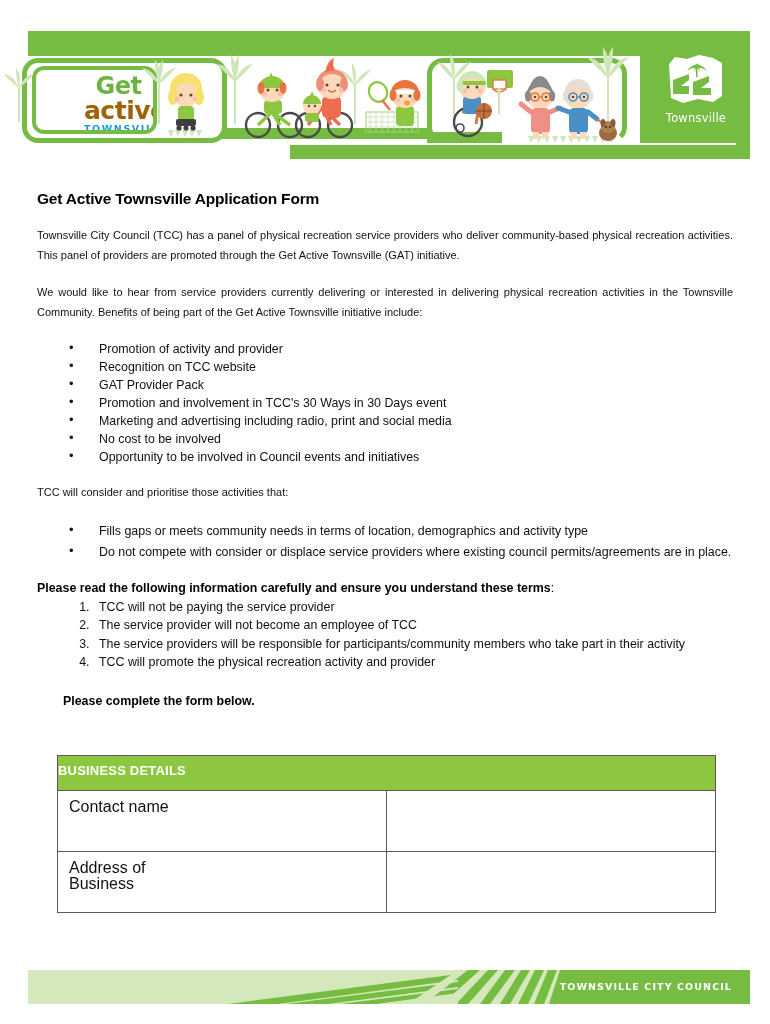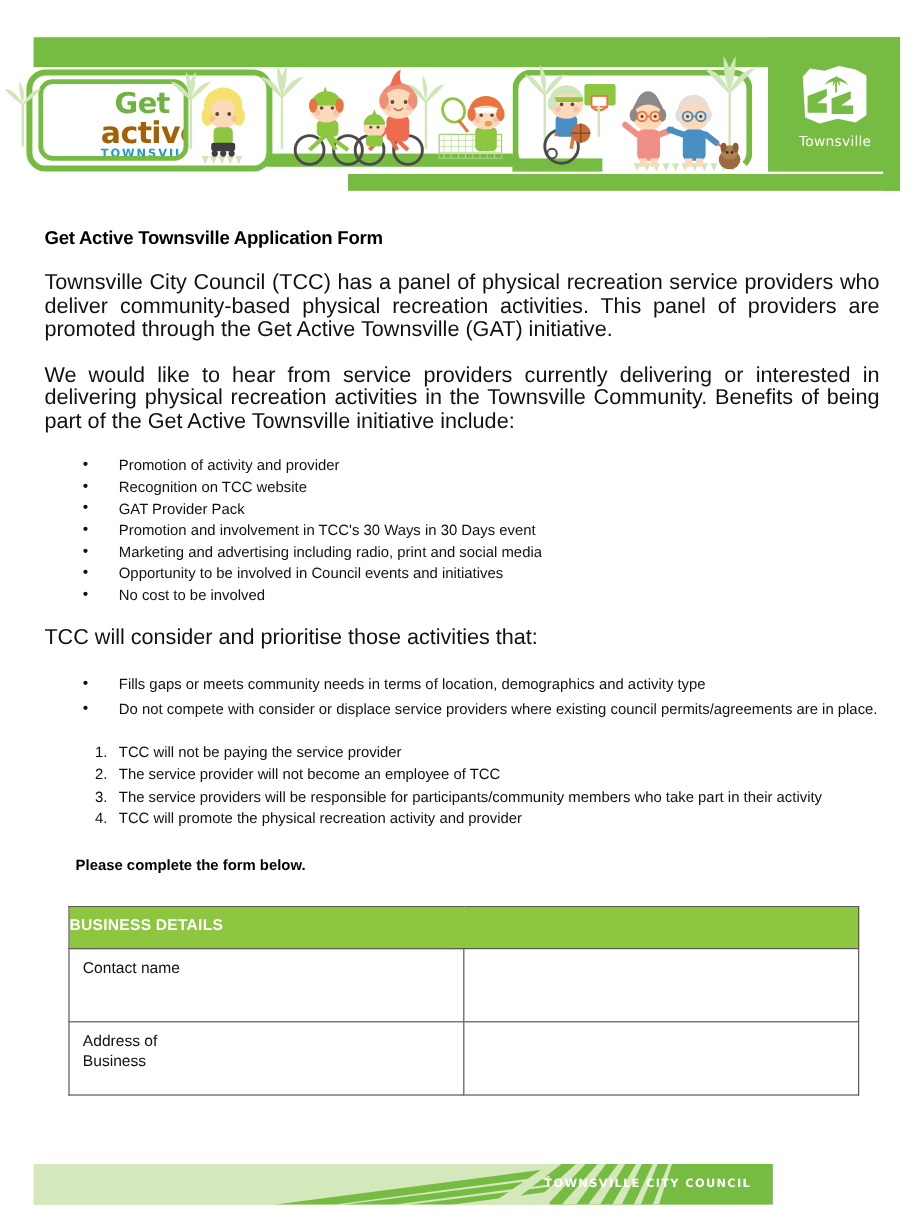--- a/index.html
+++ b/index.html
@@ -157,21 +157,21 @@
   }
   h1.title {
     font-family: "Liberation Sans", sans-serif;
     font-size: 15.5px;
     font-weight: bold;
     margin: 0 0 18px 0;
     letter-spacing: -0.2px;
     color: #000;
   }
   p.para {
-    font-size: 18px;
+    font-size: 11px;
     line-height: 19.5px;
     margin: 0 0 18px 0;
     text-align: justify;
     color: #111;
   }
   p.para-left { text-align: left; }
   ul.bullets {
     margin: 0 0 17px 0;
     padding-left: 32px;
     list-style: none;
@@ -232,39 +232,39 @@
     color: #ffffff;
     font-size: 13px;
     font-weight: bold;
     text-align: left;
     padding: 7px 0 7px 0;
     letter-spacing: 0.2px;
     height: 20px;
   }
   .biz-table td.label {
     width: 148px;
-    font-size: 13px;
+    font-size: 16px;
     line-height: 16px;
     padding: 8px 0 8px 11px;
     color: #111;
   }
   .biz-table td.field { background: #fff; }
   .row-tall td { height: 44px; }
 
   
   .footer {
     position: absolute;
     left: 0; bottom: 0;
     width: 770px;
     height: 64px;
   }
   .footer-band {
     position: absolute;
     left: 28px; top: 10px;
-    width: 616px; height: 34px;
+    width: 722px; height: 34px;
     background: #d4e8bc;
     overflow: hidden;
   }
   .footer-text {
     position: absolute;
     right: 18px; top: 11px;
     font-family: "DejaVu Sans", sans-serif;
     font-size: 9.5px;
     font-weight: bold;
     color: #ffffff;
@@ -533,31 +533,32 @@
   <p class="para">Townsville City Council (TCC) has a panel of physical recreation service providers who deliver community-based physical recreation activities.  This panel of providers are promoted through the Get Active Townsville (GAT) initiative.</p>
 
   <p class="para">We would like to hear from service providers currently delivering or interested in delivering physical recreation activities in the Townsville Community.  Benefits of being part of the Get Active Townsville initiative include:</p>
 
   <ul class="bullets">
     <li>Promotion of activity and provider</li>
     <li>Recognition on TCC website</li>
     <li>GAT Provider Pack</li>
     <li>Promotion and involvement in TCC's 30 Ways in 30 Days event</li>
     <li>Marketing and advertising including radio, print and social media</li>
+    <li>No cost to be involved</li>
     <li>Opportunity to be involved in Council events and initiatives</li>
-    <li>No cost to be involved</li>
   </ul>
 
   <p class="para para-left">TCC will consider and prioritise those activities that:</p>
 
   <ul class="bullets spaced">
     <li>Fills gaps or meets community needs in terms of location, demographics and activity type</li>
     <li>Do not compete with consider or displace service providers where existing council permits/agreements are in place.</li>
   </ul>
 
+  <p class="bold-lead"><span>Please read the following information carefully and ensure you understand these terms</span><span style="font-weight:normal">:</span></p>
 
   <ol class="terms">
     <li>TCC will not be paying the service provider</li>
     <li>The service provider will not become an employee of TCC</li>
     <li>The service providers will be responsible for participants/community members who take part in their activity</li>
     <li>TCC will promote the physical recreation activity and provider</li>
   </ol>
 
   <p class="complete-line">Please complete the form below.</p>
 </div>

